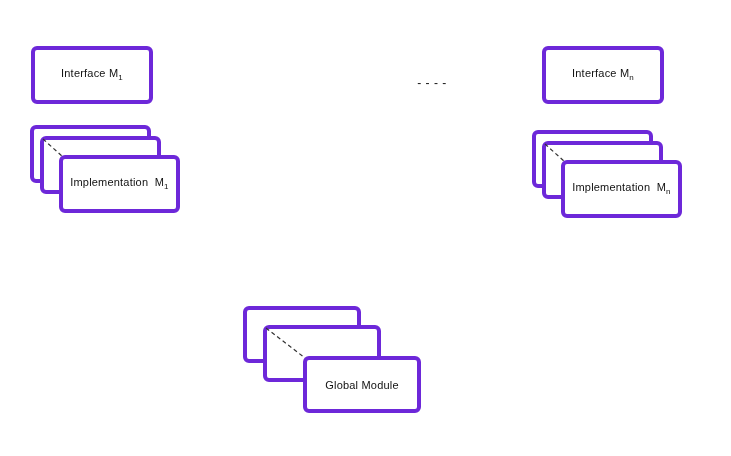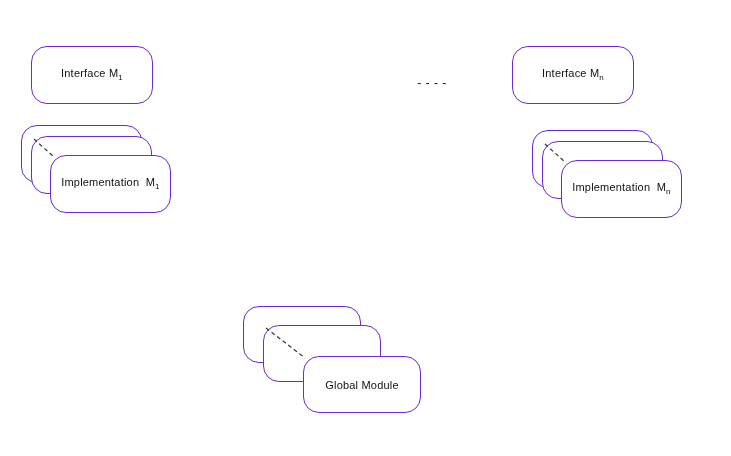--- a/index.html
+++ b/index.html
@@ -8,22 +8,22 @@
     width: 731px;
     height: 456px;
     background: #ffffff;
     font-family: "Liberation Sans", sans-serif;
     color: #111111;
     overflow: hidden;
   }
   .card {
     position: absolute;
     background: #ffffff;
-    border: 1px solid #6d28d9;
-    border-radius: 16px;
+    border: 4px solid #6d28d9;
+    border-radius: 6px;
     box-sizing: border-box;
     display: flex;
     align-items: center;
     justify-content: center;
   }
   .iface {
     width: 122px;
     height: 58px;
   }
   .stack {
@@ -74,25 +74,25 @@
 
 <div class="page">
 
   <div class="card iface" style="left:31px; top:46px;">
     <span class="lbl"><span>Interface M</span><sub class="sub">1</sub></span>
   </div>
 
 
   <div class="ellipsis">- - - -</div>
 
-  <div class="card iface" style="left:512px; top:46px;">
+  <div class="card iface" style="left:542px; top:46px;">
     <span class="lbl"><span>Interface M</span><sub class="sub">n</sub></span>
   </div>
 
-  <div class="stack" style="left:21px; top:125px; width:150px; height:112px;">
+  <div class="stack" style="left:30px; top:125px; width:150px; height:112px;">
     <div class="card back"></div>
     <div class="card mid"></div>
     <svg class="conn" width="150" height="88">
         <line x1="13" y1="14" x2="33" y2="32"></line>
       </svg>
     <div class="card front">
       <span class="lbl"><span>Implementation  M</span><sub class="sub">1</sub></span>
     </div>
   </div>
 

